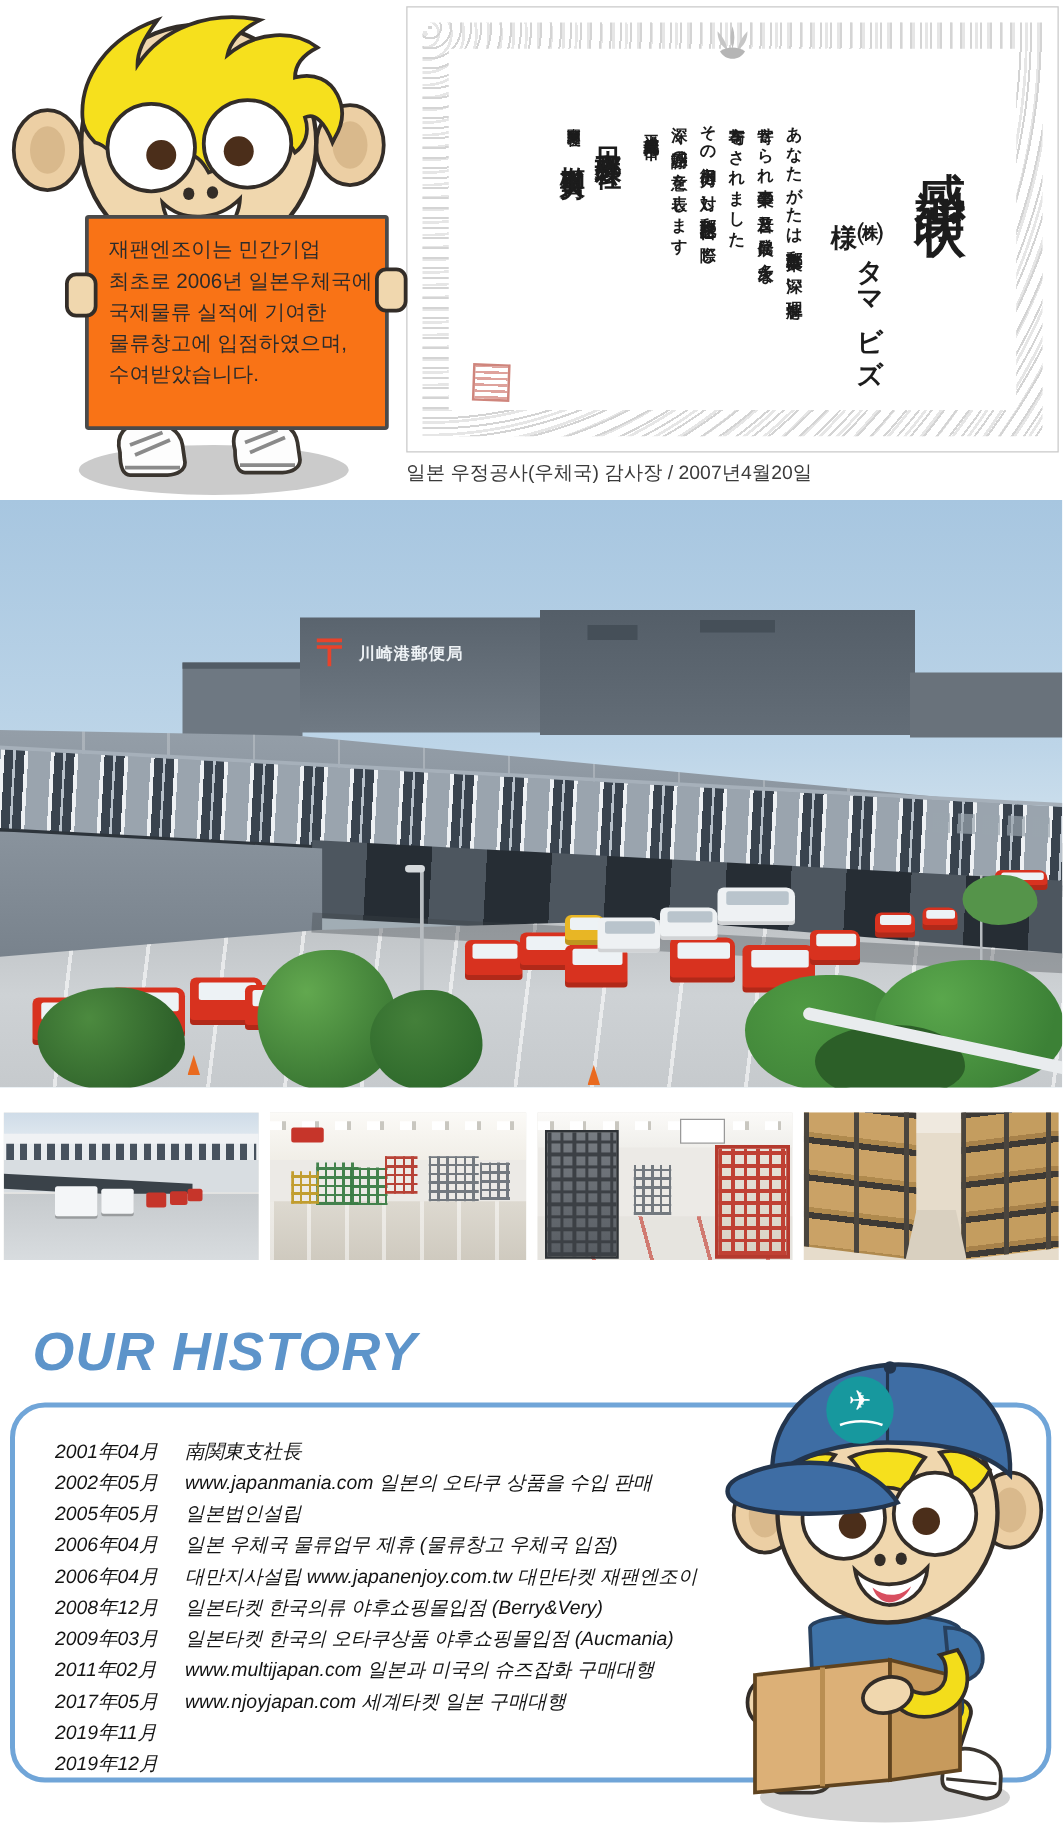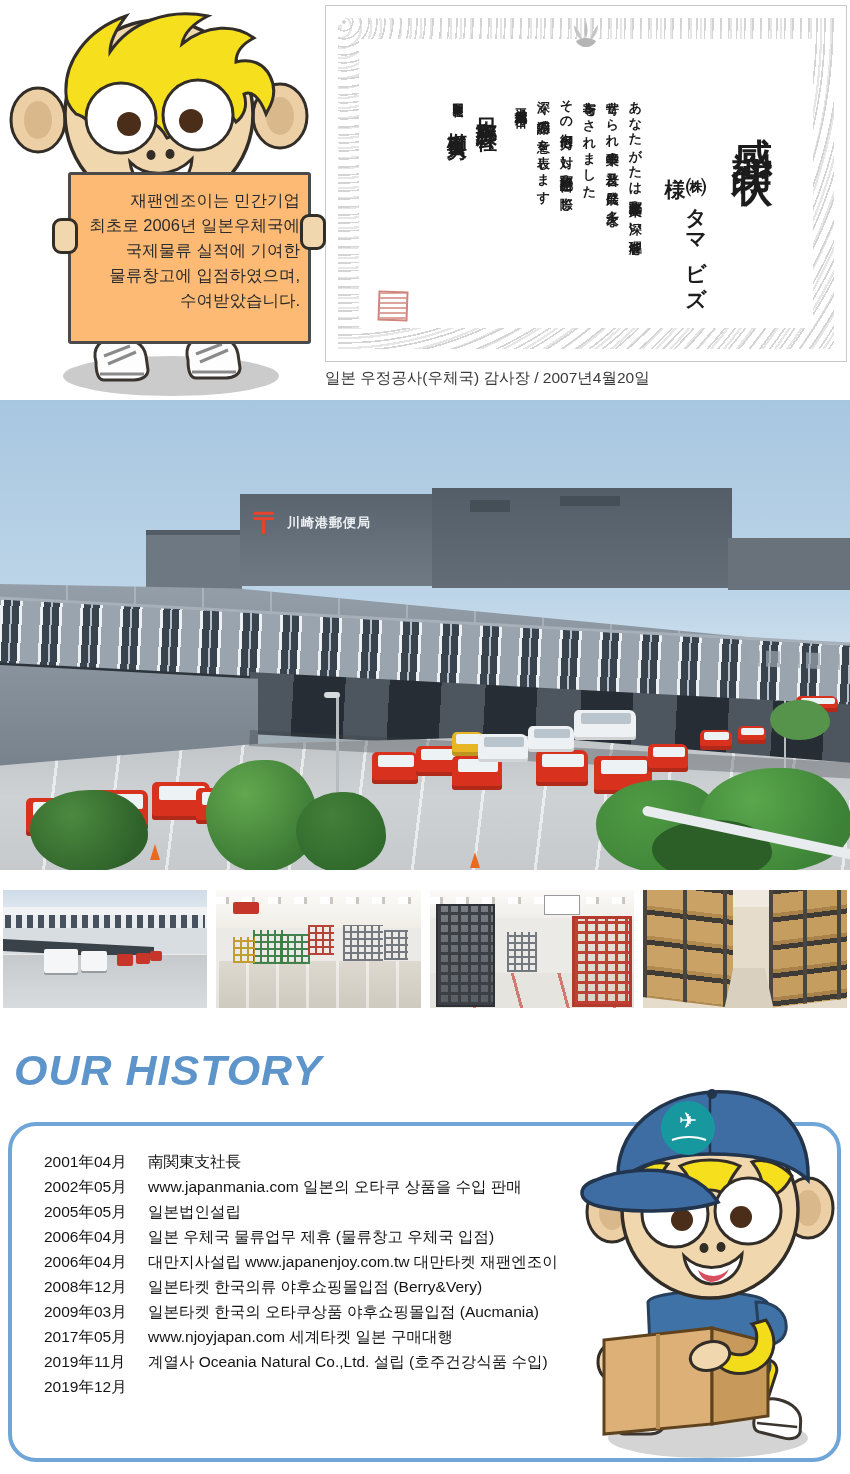--- a/index.html
+++ b/index.html
@@ -3,23 +3,23 @@
 <meta charset="utf-8">
 <style>
   html,body{margin:0;padding:0;background:#fff;}
   body{width:850px;font-family:"Liberation Sans",sans-serif;}
   .page{position:relative;width:850px;height:1474px;background:#fff;overflow:hidden;}
   .abs{position:absolute;}
 
   
   .mascot1{position:absolute;left:0;top:0;width:330px;height:400px;}
   .m1-head{position:absolute;left:8px;top:2px;width:302px;height:196px;}
-  .sign{position:absolute;left:68px;top:172px;width:243px;height:172px;background:#fdba74;
+  .sign{position:absolute;left:68px;top:172px;width:243px;height:172px;background:#f97316;
         border:3px solid #4a4a4a;border-radius:3px;padding:13px 8px 8px 16px;box-sizing:border-box;
-        font-size:16.5px;line-height:25px;color:#2b2b2b;z-index:2;text-align:right;}
+        font-size:16.5px;line-height:25px;color:#2b2b2b;z-index:2;}
   .hand{position:absolute;width:20px;height:30px;background:#f0d7ae;border:3px solid #332d28;
         border-radius:9px;z-index:3;}
   .m1-feet{position:absolute;left:56px;top:330px;width:232px;height:70px;}
 
   .cert{position:absolute;left:325px;top:5px;width:522px;height:357px;background:#fff;
         border:1px solid #c9c9c9;box-sizing:border-box;}
   .cert-deco{position:absolute;inset:12px;
      background:
        repeating-radial-gradient(circle at 6px 4px,#cdcdcd 0 1.6px,transparent 1.6px 8px),
        repeating-radial-gradient(circle at 2px 9px,#e2e2e2 0 2.2px,transparent 2.2px 10px);
@@ -138,22 +138,22 @@
                 repeating-linear-gradient(180deg,#3e3a35 0 5px,#caa266 5px 26px,#b08a4e 26px 30px);}
   .t4R{position:absolute;left:62%;top:0;width:38%;height:100%;transform:skewY(-7deg);transform-origin:0 0;
      background:repeating-linear-gradient(90deg,#4a453e 0 4px,transparent 4px 34px),
                 repeating-linear-gradient(180deg,#3e3a35 0 5px,#c49d5f 5px 24px,#a8824a 24px 28px);}
   .t4floor{position:absolute;left:40%;bottom:0;width:24%;height:34%;background:#d9d0c0;
      clip-path:polygon(18% 0,82% 0,100% 100%,0 100%);}
 
   
   .hist-head{position:absolute;left:14px;top:1046px;font-size:43px;font-weight:bold;
      font-style:italic;color:#5d94ca;letter-spacing:1px;}
-  .hbox{position:absolute;left:8px;top:1122px;width:833px;height:340px;box-sizing:border-box;
-     border:4px solid #70a5d8;border-radius:28px;background:#fff;}
+  .hbox{position:absolute;left:8px;top:1122px;width:833px;height:304px;box-sizing:border-box;
+     border:4px solid #70a5d8;border-radius:28px;background:#fff;font-style:italic;}
   .hlist{padding:23px 0 0 32px;}
   .hrow{display:flex;height:25px;line-height:25px;font-size:15.5px;color:#141414;white-space:nowrap;}
   .hdate{width:104px;flex:none;}
   .mascot2{position:absolute;left:560px;top:1062px;width:290px;height:402px;z-index:5;}
 </style>
 </head>
 <body>
 
 <div class="page">
 
@@ -320,21 +320,21 @@
       <div class="t3cageR"></div>
       <div class="t3sign"></div>
     </div>
     <div class="thumb t4">
       <div class="t4L"></div>
       <div class="t4R"></div>
       <div class="t4floor"></div>
     </div>
   </div>
 
-  <h2 class="hist-head" style="margin:0;">OUR HISTORY</h2>
+  <h2 class="hist-head" style="margin:12px;">OUR HISTORY</h2>
 
   <div class="hbox">
     <div class="hlist">
       <div class="hrow">
           <span class="hdate">2001年04月</span>
           <span class="hevt">南関東支社長</span>
         </div>
       <div class="hrow">
           <span class="hdate">2002年05月</span>
           <span class="hevt">www.japanmania.com 일본의 오타쿠 상품을 수입 판매</span>
@@ -353,26 +353,29 @@
         </div>
       <div class="hrow">
           <span class="hdate">2008年12月</span>
           <span class="hevt">일본타켓 한국의류 야후쇼핑몰입점 (Berry&amp;Very)</span>
         </div>
       <div class="hrow">
           <span class="hdate">2009年03月</span>
           <span class="hevt">일본타켓 한국의 오타쿠상품 야후쇼핑몰입점 (Aucmania)</span>
         </div>
       <div class="hrow">
+          <span class="hdate">2011年02月</span>
+          <span class="hevt">www.multijapan.com 일본과 미국의 슈즈잡화 구매대행</span>
+        </div>
+      <div class="hrow">
           <span class="hdate">2017年05月</span>
           <span class="hevt">www.njoyjapan.com 세계타켓 일본 구매대행</span>
         </div>
       <div class="hrow">
           <span class="hdate">2019年11月</span>
-          <span class="hevt">계열사 Oceania Natural Co.,Ltd. 설립 (호주건강식품 수입)</span>
         </div>
       <div class="hrow">
           <span class="hdate">2019年12月</span>
         </div>
     </div>
   </div>
 
   <svg class="mascot2" viewBox="0 0 290 402">
     <ellipse cx="148" cy="376" rx="100" ry="20" fill="#d4d4d4"></ellipse>
     <rect x="186" y="296" width="26" height="52" rx="10" transform="rotate(18 199 322)" fill="#f3dd1b" stroke="#332d28" stroke-width="3"></rect>

